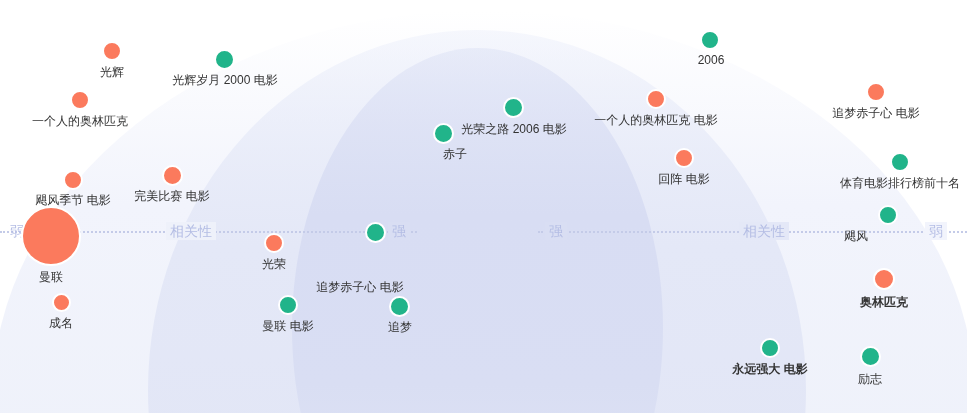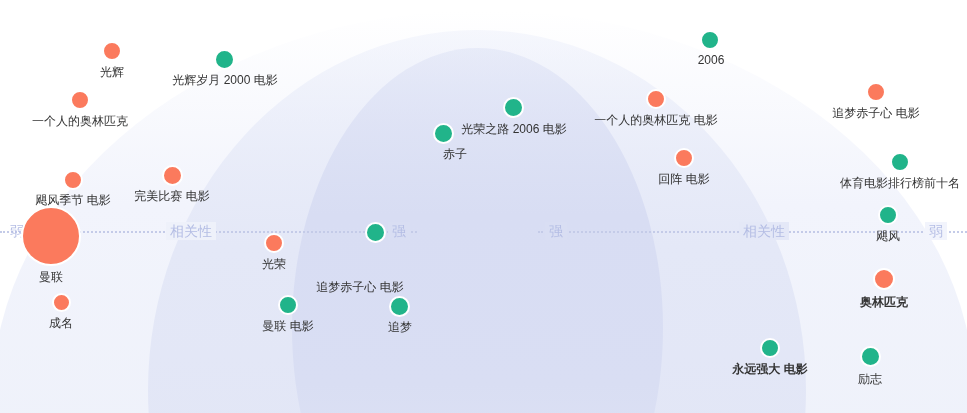--- a/index.html
+++ b/index.html
@@ -154,21 +154,21 @@
     <span class="lbl" style="left:876px;top:106px;">追梦赤子心 电影</span>
   </div>
 
   <div class="node">
     <div class="dot" style="left:890px;top:152px;width:20px;height:20px;background:#21b48a;"></div>
     <span class="lbl" style="left:900px;top:176px;">体育电影排行榜前十名</span>
   </div>
 
   <div class="node">
     <div class="dot" style="left:878px;top:205px;width:20px;height:20px;background:#21b48a;"></div>
-    <span class="lbl" style="left:888px;top:229px;">飓风</span>
+    <span class="lbl" style="left:856px;top:229px;">飓风</span>
   </div>
 
   <div class="node">
     <div class="dot" style="left:873px;top:268px;width:22px;height:22px;background:#fb7a5d;"></div>
     <span class="lbl" style="left:884px;top:295px;font-weight:bold;">奥林匹克</span>
   </div>
 
   <div class="node">
     <div class="dot" style="left:860px;top:346px;width:21px;height:21px;background:#21b48a;"></div>
     <span class="lbl" style="left:870px;top:372px;">励志</span>

